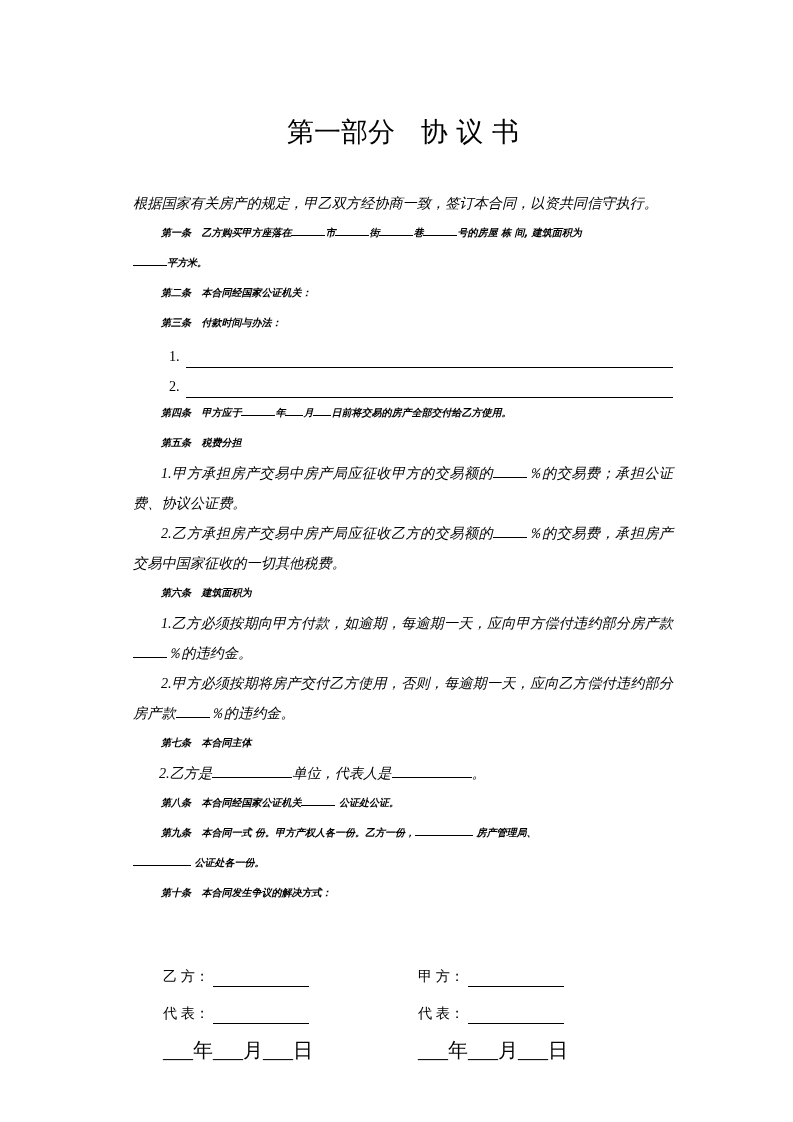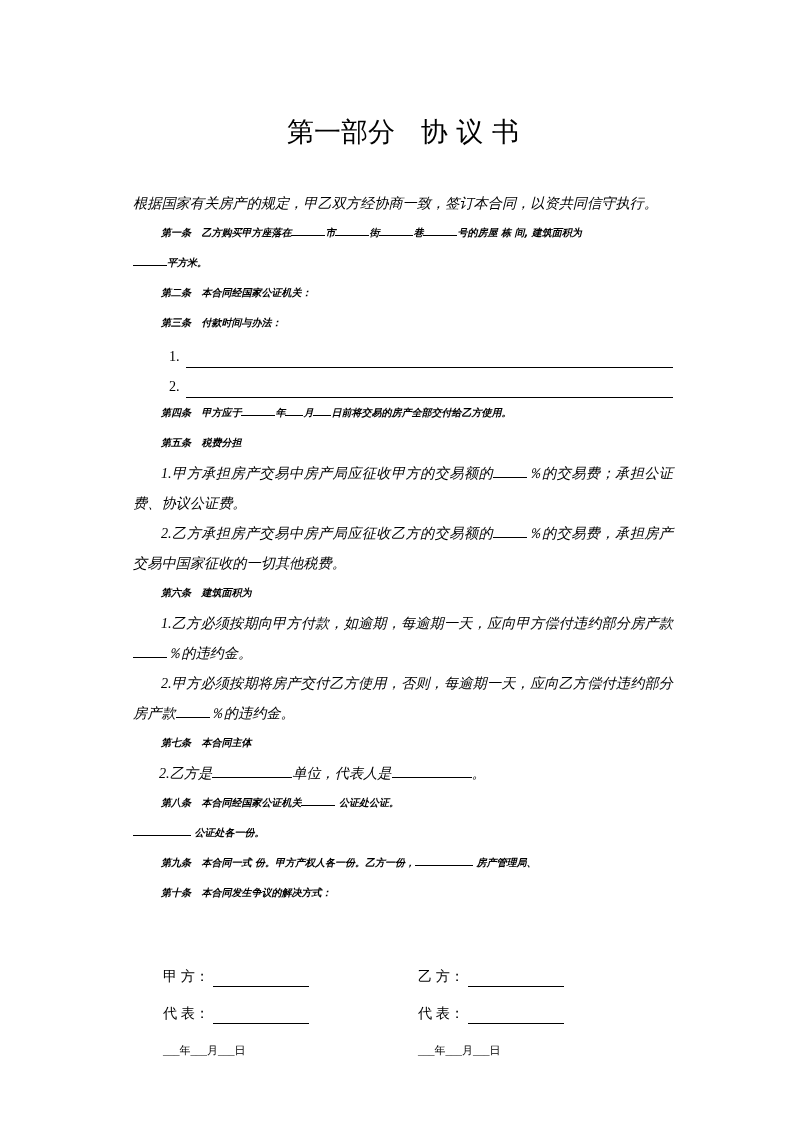--- a/index.html
+++ b/index.html
@@ -105,21 +105,21 @@
   }
   .sign-line {
     display: inline-block;
     width: 96px;
     border-bottom: 1.1px solid #000;
     height: 17px;
     margin-left: 4px;
   }
   .date-col {
     width: 272px;
-    font-size: 11px;
+    font-size: 20px;
     white-space: pre;
     line-height: 22px;
   }
 
   u.blank {
     text-decoration: none;
     border-bottom: 1.2px solid #000;
     display: inline-block;
     height: 0.95em;
     vertical-align: baseline;
@@ -209,46 +209,46 @@
       <span>2.乙方是</span><u class="blank b80"></u><span>单位，代表人是</span><u class="blank b80"></u><span>。</span>
     </p>
 
     <p class="para sans-bold indent">
       <span>第八条</span>
       <span>&nbsp;</span>
       <span>本合同经国家公证机关</span><u class="blank b34"></u>
       <span>公证处公证。</span>
     </p>
 
+    <p class="para sans-bold indent">
+      <span>第九条</span>
+      <span>&nbsp;</span>
+      <span>本合同一式 份。甲方产权人各一份。乙方一份，</span><u class="blank b58"></u>
+      <span>房产管理局、</span>
+    </p>
     <p class="para sans-bold">
       <u class="blank b58"></u>
       <span>公证处各一份。</span>
     </p>
-    <p class="para sans-bold indent">
-      <span>第九条</span>
-      <span>&nbsp;</span>
-      <span>本合同一式 份。甲方产权人各一份。乙方一份，</span><u class="blank b58"></u>
-      <span>房产管理局、</span>
-    </p>
 
     <p class="para sans-bold indent">
       <span>第十条</span>
       <span>&nbsp;</span>
       <span>本合同发生争议的解决方式：</span>
     </p>
 
     <div class="sign-block">
 
       <div class="sign-row">
         <div class="sign-col">
+          <span class="sign-label">乙 方：</span>
+          <span class="sign-line"></span>
+        </div>
+        <div class="sign-col">
           <span class="sign-label">甲 方：</span>
-          <span class="sign-line"></span>
-        </div>
-        <div class="sign-col">
-          <span class="sign-label">乙 方：</span>
           <span class="sign-line"></span>
         </div>
       </div>
 
       <div class="sign-row">
         <div class="sign-col">
           <span class="sign-label">代 表：</span>
           <span class="sign-line"></span>
         </div>
         <div class="sign-col">

